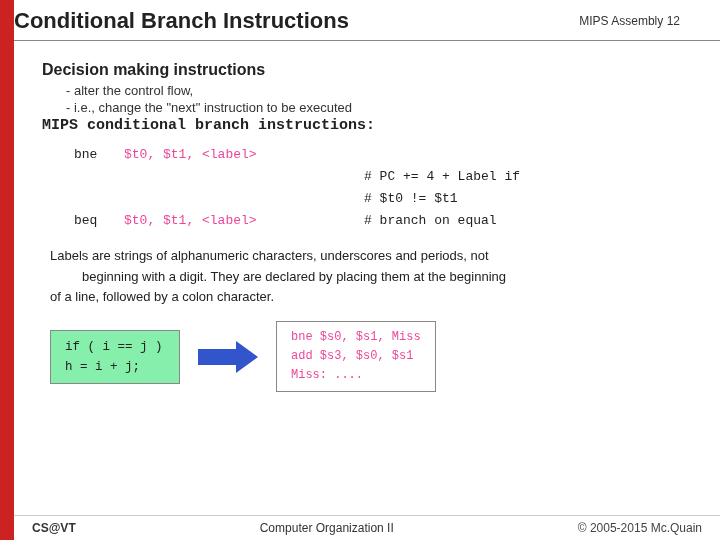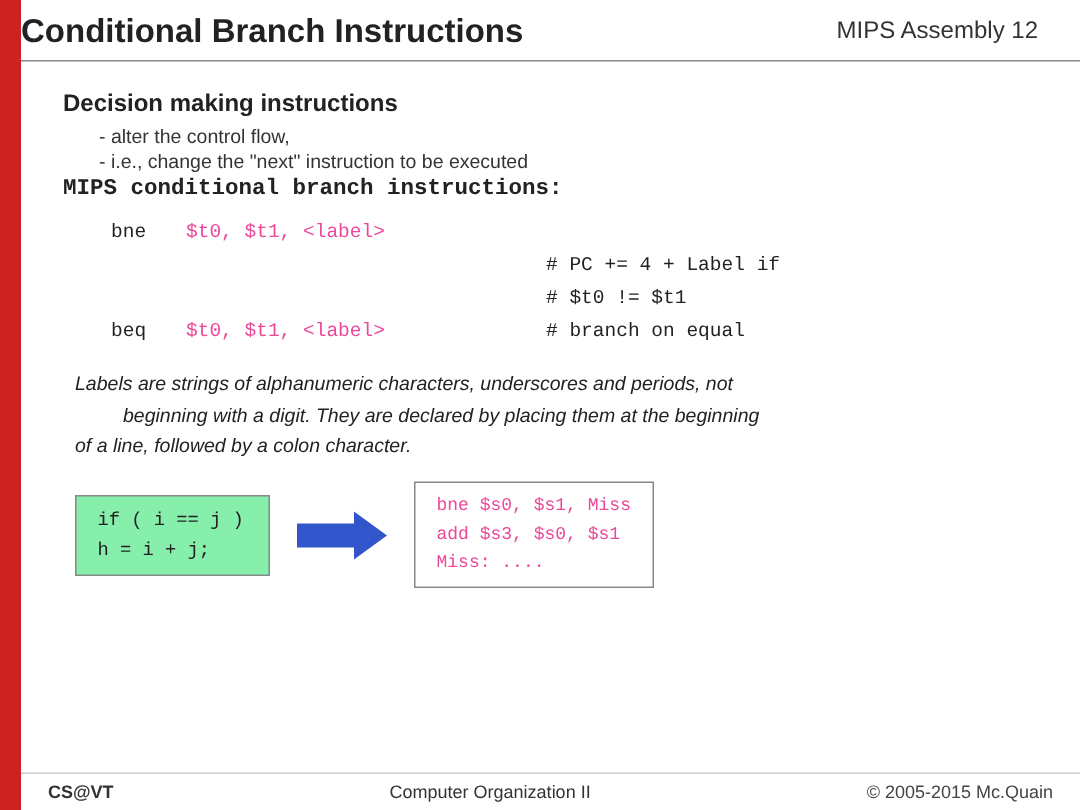--- a/index.html
+++ b/index.html
@@ -29,23 +29,23 @@
     }
 
     .header-title {
       font-size: 22px;
       font-weight: bold;
       color: #222222;
       flex: 1;
     }
 
     .header-subtitle {
-      font-size: 16px;
+      font-size: 12px;
       color: #333333;
-      margin-right: 12px;
+      margin-right: 24px;
     }
 
     
     .content {
       padding: 12px 28px 12px 28px;
     }
 
     .section-title {
       font-size: 16px;
       font-weight: bold;
@@ -107,21 +107,20 @@
       color: #222;
     }
 
     
     .labels-para {
       font-size: 13px;
       color: #222222;
       margin-bottom: 14px;
       line-height: 1.55;
       padding: 0 8px;
-      font-style: italic;
     }
 
     .labels-para .indent {
       margin-left: 32px;
     }
 
     
     .bottom-section {
       display: flex;
       align-items: center;

